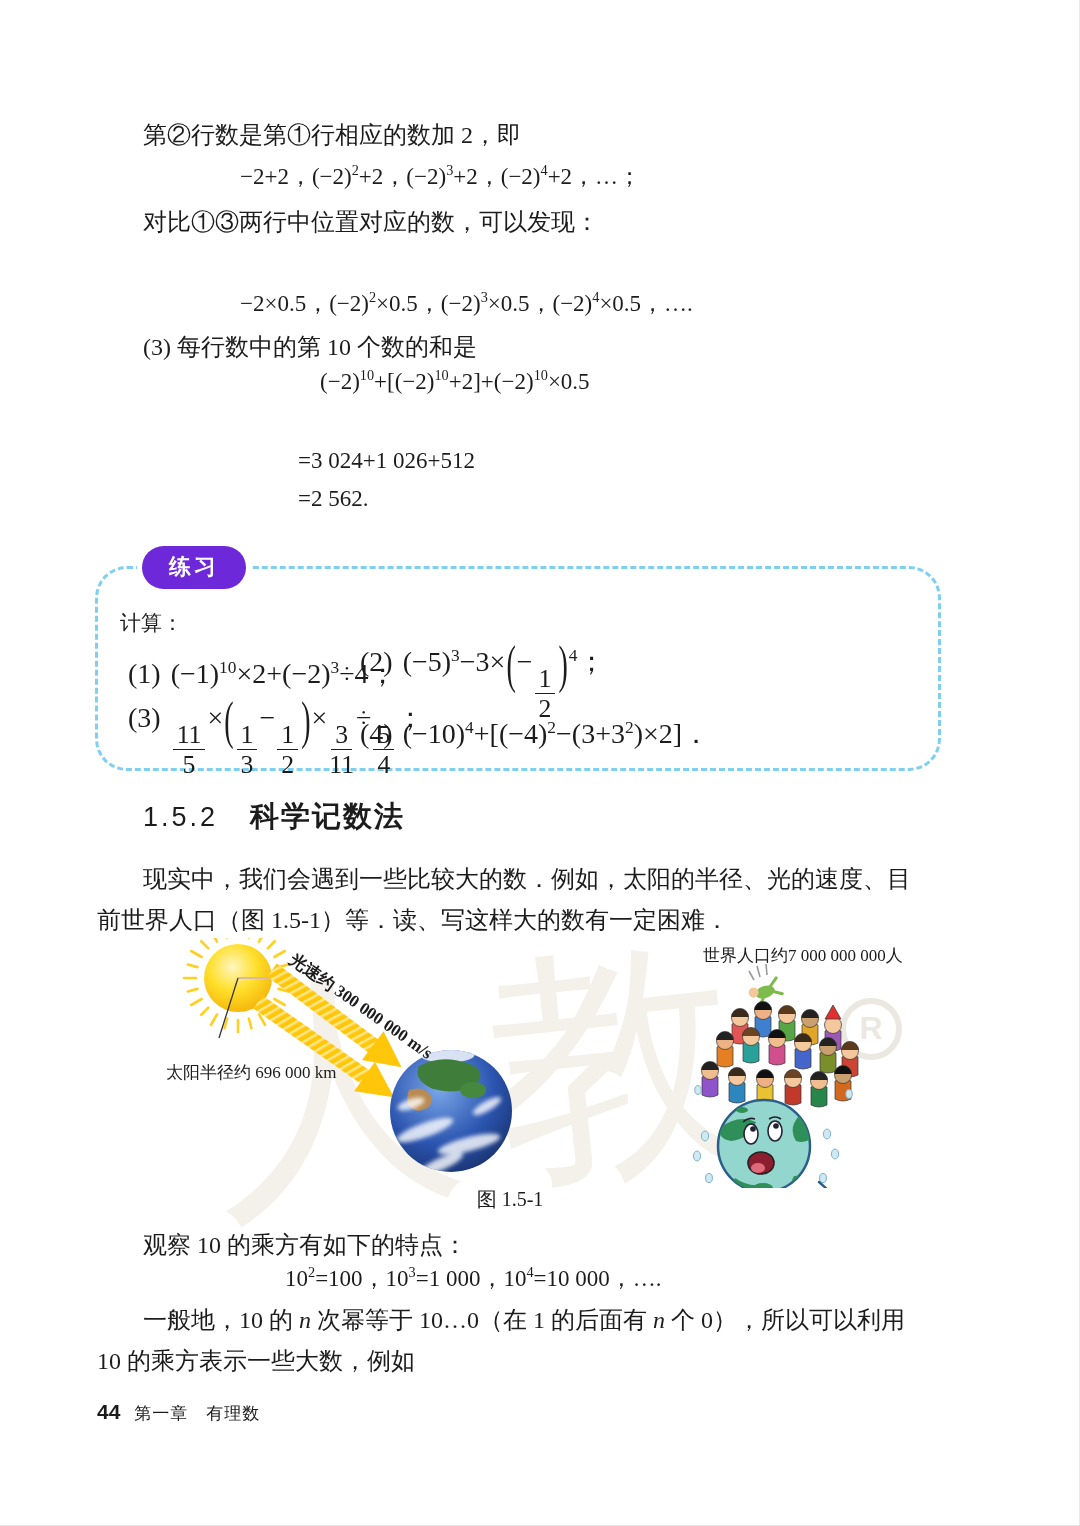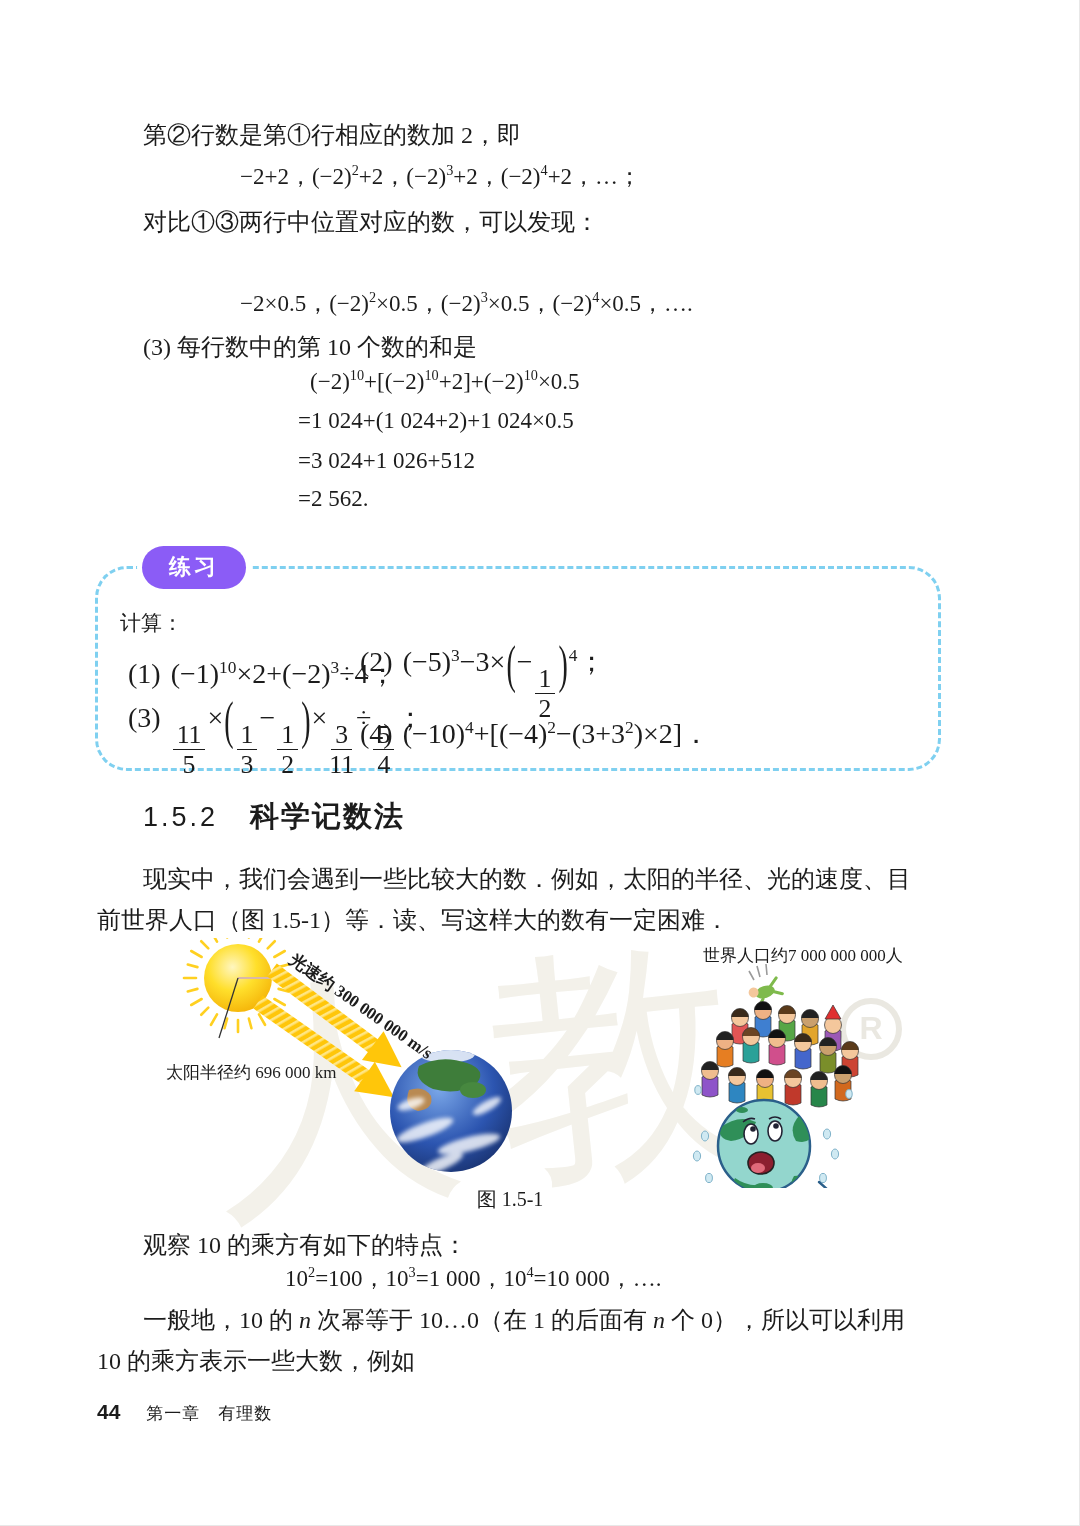--- a/index.html
+++ b/index.html
@@ -20,40 +20,40 @@
   .fd{display:block;padding-top:1px;}
   
   .bigp{display:inline-block;transform:scaleY(1.85);transform-origin:center;
         font-weight:300;margin:0 1px;vertical-align:-0.1em;}
   
   .practice{
     position:absolute;left:95px;top:566px;width:840px;height:199px;
     border:3px dashed #7fd0f0;border-radius:32px;
   }
   .practice-tab{
-    position:absolute;left:44px;top:-23px;background:#8b5cf6;color:#fff;
+    position:absolute;left:44px;top:-23px;background:#6d28d9;color:#fff;
     font-family:"Liberation Sans",sans-serif;font-weight:bold;font-size:22px;
     padding:6px 27px 7px;border-radius:24px;letter-spacing:3px;
     box-shadow:0 0 0 5px #ffffff;
   }
   .prompt{position:absolute;left:22px;top:40px;font-size:21px;}
   .ex{position:absolute;font-size:28px;white-space:nowrap;}
   .ex .num{margin-right:10px;}
   
   .sec-num{font-family:"Liberation Sans","DejaVu Sans",sans-serif;font-size:27px;letter-spacing:3px;}
   .sec-title{font-family:"Liberation Sans","DejaVu Sans",sans-serif;font-weight:bold;font-size:29px;margin-left:32px;letter-spacing:2px;}
   
   .figlabel{font-size:17px;white-space:nowrap;}
   .light-label{font-weight:bold;transform:rotate(35deg);transform-origin:left top;}
   .caption{left:0;top:1186px;width:1020px;text-align:center;font-size:20px;}
   
   .footer{left:97px;top:1400px;display:flex;align-items:baseline;
           font-family:"Liberation Sans","DejaVu Sans",sans-serif;}
   .footer .pg{font-size:21px;font-weight:bold;}
-  .footer .ch{font-size:17px;margin-left:26px;letter-spacing:1px;}
+  .footer .ch{font-size:17px;margin-left:14px;letter-spacing:1px;}
   
   .watermark{
     left:210px;top:910px;font-size:250px;color:#f3f1ea;z-index:0;
     font-family:"DejaVu Serif",serif;transform:rotate(-6deg);letter-spacing:30px;
     user-select:none;white-space:nowrap;
   }
   .regmark{
     left:840px;top:998px;width:50px;height:50px;border:6px solid #eae8e1;
     border-radius:50%;color:#eae8e1;font-family:"Liberation Sans",sans-serif;
     font-size:32px;font-weight:bold;text-align:center;line-height:48px;z-index:0;
@@ -66,22 +66,21 @@
 <div class="page">
 
   <div class="abs watermark">人教</div>
   <div class="abs regmark">R</div>
 
   <div class="abs layer txt" style="left:143px;top:118px;text-align:center;">第②行数是第①行相应的数加 2，即</div>
   <div class="abs layer math" style="left:240px;top:160px;">−2+2，(−2)<sup>2</sup>+2，(−2)<sup>3</sup>+2，(−2)<sup>4</sup>+2，…；</div>
   <div class="abs layer txt" style="left:143px;top:205px;">对比①③两行中位置对应的数，可以发现：</div>
   <div class="abs layer math" style="left:240px;top:287px;">−2×0.5，(−2)<sup>2</sup>×0.5，(−2)<sup>3</sup>×0.5，(−2)<sup>4</sup>×0.5，….</div>
   <div class="abs layer txt" style="left:143px;top:330px;">(3) 每行数中的第 10 个数的和是</div>
-  <div class="abs layer math" style="left:310px;top:365px;">(−2)<sup>10</sup>+[(−2)<sup>10</sup>+2]+(−2)<sup>10</sup>×0.5</div>
-  <div class="abs layer math" style="left:298px;top:404px;">=1 024+(1 024+2)+1 024×0.5</div>
+  <div class="abs layer math" style="left:320px;top:365px;">(−2)<sup>10</sup>+[(−2)<sup>10</sup>+2]+(−2)<sup>10</sup>×0.5</div>
   <div class="abs layer math" style="left:298px;top:444px;">=3 024+1 026+512</div>
   <div class="abs layer math" style="left:298px;top:482px;">=2 562.</div>
 
   <div class="practice layer">
     <div class="practice-tab">练习</div>
     <div class="prompt">计算：</div>
     <div class="ex" style="left:30px;top:86px;">
       <span class="num">(1)</span><span>(−1)<sup>10</sup>×2+(−2)<sup>3</sup>÷4；</span>
     </div>
     <div class="ex" style="left:262px;top:74px;">

